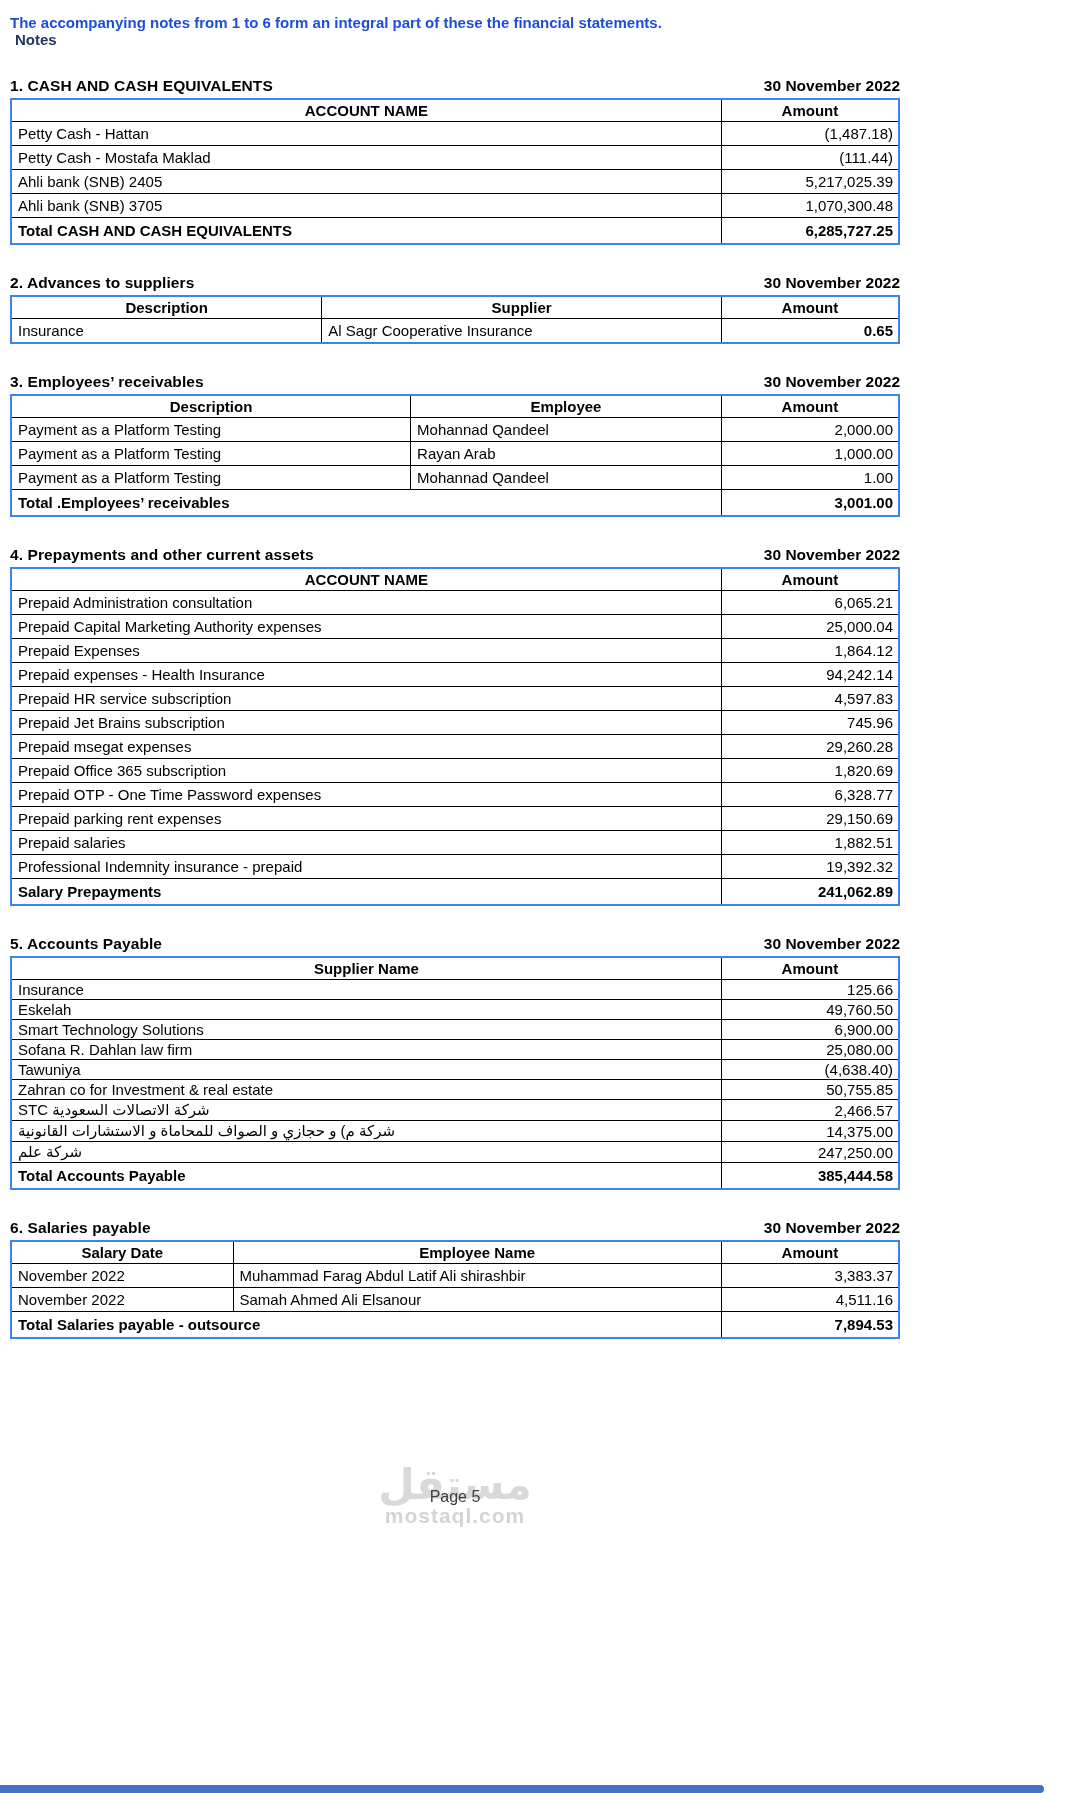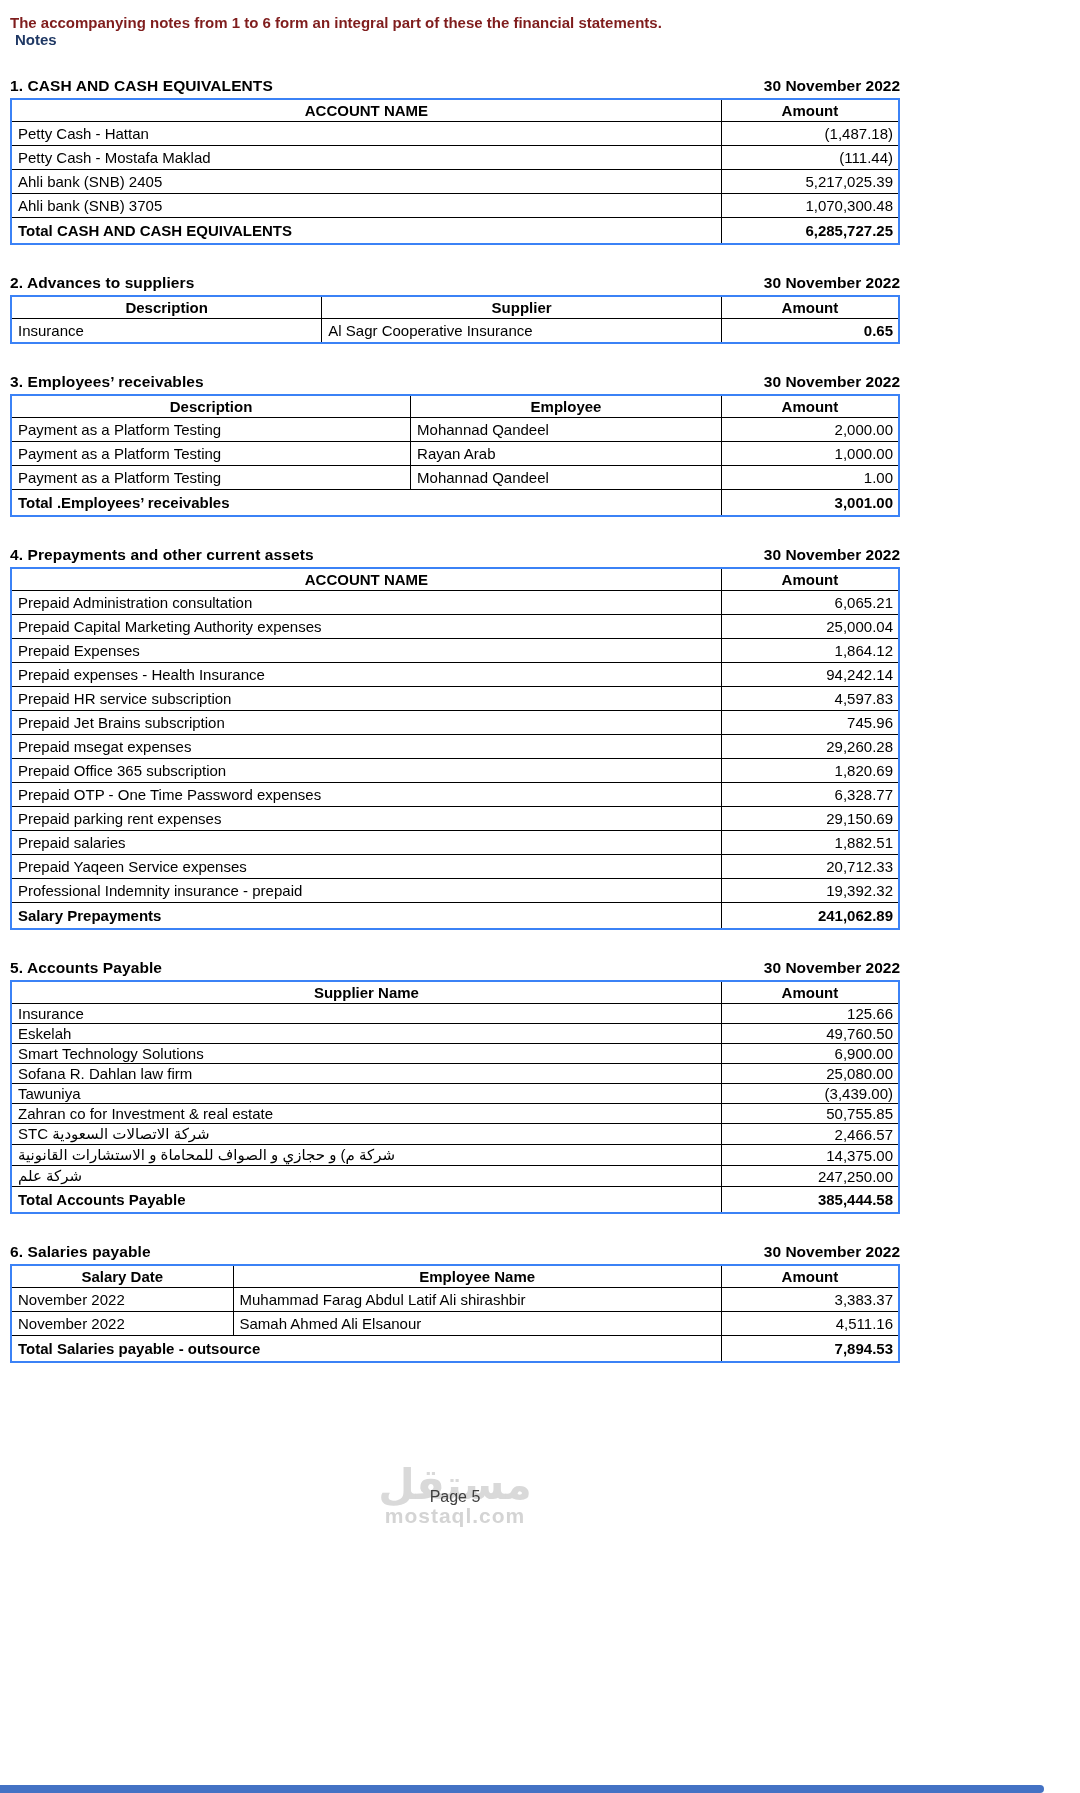--- a/index.html
+++ b/index.html
@@ -1,21 +1,21 @@
 <!DOCTYPE html>
 <html><head>
 <meta charset="utf-8">
 <style>
   html,body{margin:0;padding:0;background:#ffffff;}
   body{
     width:1080px;height:1793px;position:relative;overflow:hidden;
     font-family:"Liberation Sans","DejaVu Sans",sans-serif;color:#000;
   }
   .page{padding:14px 180px 0 10px;position:relative;}
-  .note-red{color:#7f1d1d;font-weight:bold;font-size:15px;}
+  .note-red{color:#1d4ed8;font-weight:bold;font-size:15px;}
   .notes-label{color:#1F3864;font-weight:bold;font-size:15px;margin-left:5px;}
   .period{color:#1F3864;font-weight:bold;font-size:15px;margin-top:9px;}
   section{margin-top:29px;}
   .sec-head{display:flex;justify-content:space-between;align-items:flex-end;font-weight:bold;font-size:15.5px;margin-bottom:3px;}
   .sec-title{letter-spacing:0.1px;}
   table{width:100%;border-collapse:collapse;border:2px solid #3b82f6;table-layout:fixed;}
   th,td{border:1px solid #000;font-size:15px;padding:3px 6px;overflow:hidden;white-space:nowrap;}
   th{text-align:center;font-weight:bold;padding:2px 6px;}
   td{text-align:left;}
   td.amount{text-align:right;padding-right:5px;}
@@ -202,24 +202,20 @@
             </tr>
             <tr>
               <td>Prepaid parking rent expenses</td>
               <td class="amount">29,150.69</td>
             </tr>
             <tr>
               <td>Prepaid salaries</td>
               <td class="amount">1,882.51</td>
             </tr>
             <tr>
-              <td>Prepaid Yaqeen Service expenses</td>
-              <td class="amount">20,712.33</td>
-            </tr>
-            <tr>
               <td>Professional Indemnity insurance - prepaid</td>
               <td class="amount">19,392.32</td>
             </tr>
             <tr class="total">
               <td colspan="1">Salary Prepayments</td>
               <td class="amount">241,062.89</td>
             </tr>
           </tbody>
         </table>
       </section>
@@ -251,21 +247,21 @@
             <tr>
               <td>Smart Technology Solutions</td>
               <td class="amount">6,900.00</td>
             </tr>
             <tr>
               <td>Sofana R. Dahlan law firm</td>
               <td class="amount">25,080.00</td>
             </tr>
             <tr>
               <td>Tawuniya</td>
-              <td class="amount">(3,439.00)</td>
+              <td class="amount">(4,638.40)</td>
             </tr>
             <tr>
               <td>Zahran co for Investment &amp; real estate</td>
               <td class="amount">50,755.85</td>
             </tr>
             <tr>
               <td>STC شركة الاتصالات السعودية</td>
               <td class="amount">2,466.57</td>
             </tr>
             <tr>

